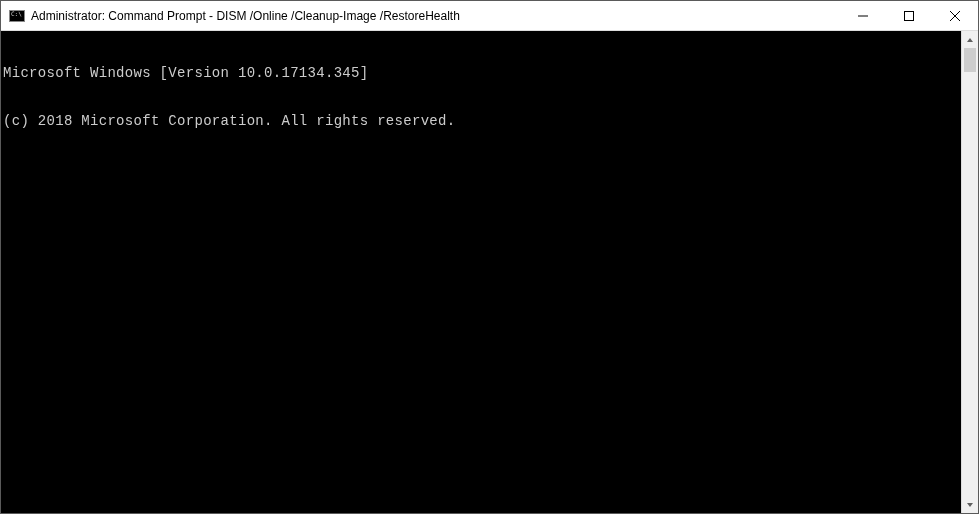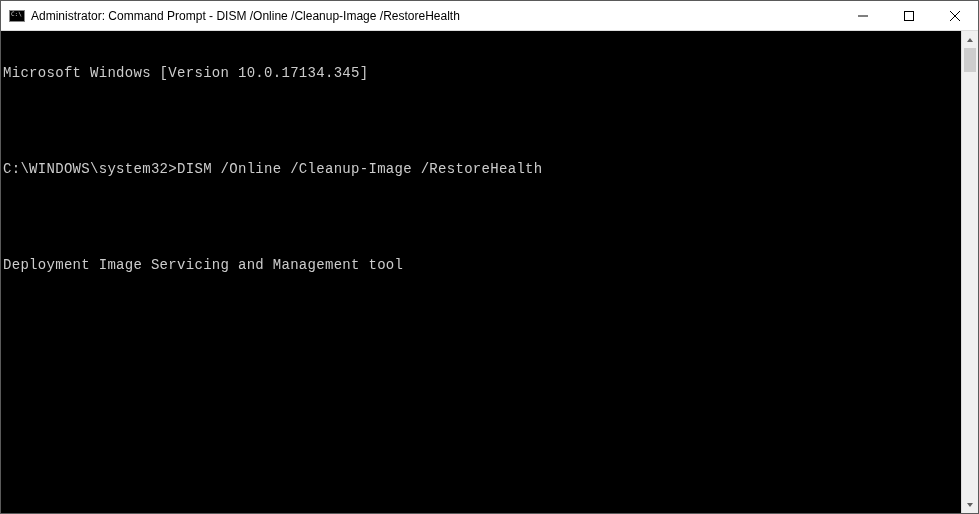--- a/index.html
+++ b/index.html
@@ -150,24 +150,23 @@
         <svg viewBox="0 0 10 10">
             <line x1="0" y1="0" x2="10" y2="10" stroke="#000" stroke-width="1"></line>
             <line x1="10" y1="0" x2="0" y2="10" stroke="#000" stroke-width="1"></line>
           </svg>
       </button>
     </div>
   </div>
   <div class="content-area">
     <div class="terminal">
       <div class="terminal-line">Microsoft Windows [Version 10.0.17134.345]</div>
+      <div class="terminal-line">(c) 2018 Microsoft Corporation. All rights reserved.</div>
       <div class="terminal-line"></div>
-      <div class="terminal-line">C:\WINDOWS\system32&gt;DISM /Online /Cleanup-Image /RestoreHealth</div>
       <div class="terminal-line"></div>
-      <div class="terminal-line">Deployment Image Servicing and Management tool</div>
       <div class="terminal-line"></div>
       <div class="terminal-line"></div>
       
     </div>
     <div class="scrollbar">
       <div class="scroll-btn">
         <svg width="8" height="8" viewBox="0 0 8 8">
             <path d="M4 2 L7 6 L1 6 Z" fill="#606060"></path>
           </svg>
       </div>

